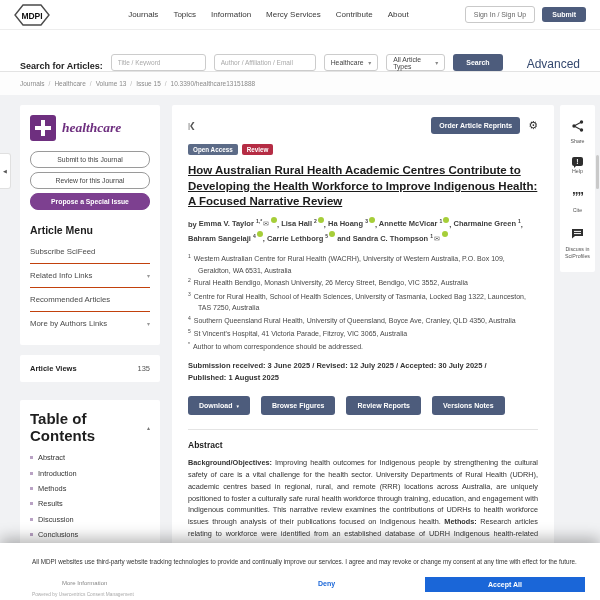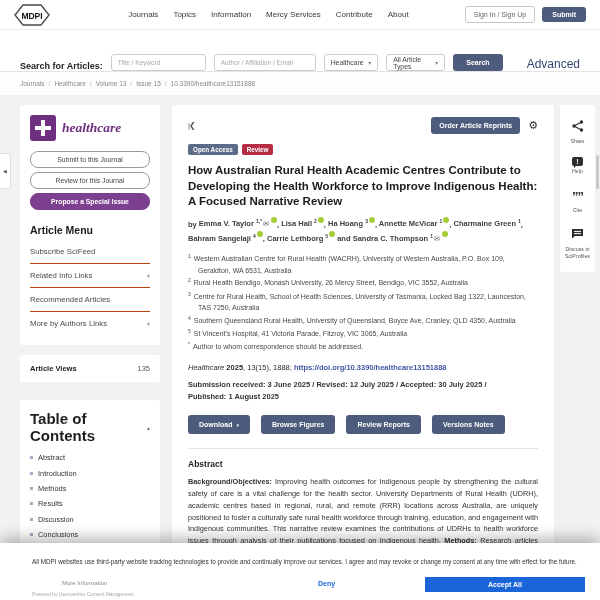--- a/index.html
+++ b/index.html
@@ -66,21 +66,21 @@
   .toc-bullet { width:3px; height:3px; background:#b9a2c4; margin-top:3px; flex:none; }
 
   
   .article-card { position:absolute; left:172px; top:10px; width:382px; min-height:520px; background:#fff; border-radius:2px; padding:12px 16px; }
   .card-toprow { display:flex; justify-content:space-between; align-items:center; }
   .collapse-icon { font-size:8px; color:#555; cursor:pointer; letter-spacing:-1px; }
   .toprow-right { display:flex; align-items:center; gap:8px; }
   .gear { font-size:11px; color:#2e2e2e; cursor:pointer; line-height:1; }
   .badges { margin-top:10px; display:flex; gap:4px; }
   .badge { font-size:6.3px; font-weight:bold; color:#fff; padding:2px 5px; border-radius:2px; }
-  .title { font-size:11.5px; font-weight:bold; color:#1c1c1c; line-height:1.36; margin:8px 0 7px; }
+  .title { font-size:11.5px; font-weight:bold; color:#1c1c1c; line-height:1.36; margin:8px 0 7px;text-decoration:underline; }
   .authors { font-size:7.5px; font-weight:bold; color:#3c3c3c; line-height:1.7; }
   .authors sup { font-size:5px; }
   .mail-icon { font-size:7px; color:#555; margin:0 1px; }
   .orcid { display:inline-block; width:6px; height:6px; border-radius:50%; background:#a6ce39; vertical-align:super; margin-left:1px; }
   .affs { margin-top:8px; }
   .aff { font-size:7px; color:#484848; line-height:1.55; padding-left:10px; text-indent:-10px; margin-bottom:1px; }
   .aff sup { font-size:5px; margin-right:3px; }
   .citation { margin-top:10px; font-size:7.5px; color:#2a2a2a; }
   .citation .ital { font-style:italic; }
   .citation .bold { font-weight:bold; }
@@ -274,23 +274,20 @@
       <div class="title">How Australian Rural Health Academic Centres Contribute to Developing the Health Workforce to Improve Indigenous Health: A Focused Narrative Review</div>
       <div class="authors" id="authors">by <span>Emma V. Taylor <sup>1,*</sup></span><span class="mail-icon">✉</span><span class="orcid"></span>, <span>Lisa Hall <sup>2</sup></span><span class="orcid"></span>, <span>Ha Hoang <sup>3</sup></span><span class="orcid"></span>, <span>Annette McVicar <sup>1</sup></span><span class="orcid"></span>, <span>Charmaine Green <sup>1</sup></span>, <span>Bahram Sangelaji <sup>4</sup></span><span class="orcid"></span>, <span>Carrie Lethborg <sup>5</sup></span><span class="orcid"></span> and <span>Sandra C. Thompson <sup>1</sup></span><span class="mail-icon">✉</span><span class="orcid"></span></div>
       <div class="affs" id="affs">
           <div class="aff"><sup>1</sup>Western Australian Centre for Rural Health (WACRH), University of Western Australia, P.O. Box 109, Geraldton, WA 6531, Australia</div>
           <div class="aff"><sup>2</sup>Rural Health Bendigo, Monash University, 26 Mercy Street, Bendigo, VIC 3552, Australia</div>
           <div class="aff"><sup>3</sup>Centre for Rural Health, School of Health Sciences, University of Tasmania, Locked Bag 1322, Launceston, TAS 7250, Australia</div>
           <div class="aff"><sup>4</sup>Southern Queensland Rural Health, University of Queensland, Boyce Ave, Cranley, QLD 4350, Australia</div>
           <div class="aff"><sup>5</sup>St Vincent's Hospital, 41 Victoria Parade, Fitzroy, VIC 3065, Australia</div>
           <div class="aff"><sup>*</sup>Author to whom correspondence should be addressed.</div>
         </div>
-      <div class="citation">
-        <span class="ital">Healthcare</span><span class="bold"> 2025</span><span>, 13(15), 1888; </span><span class="doi-link">https://doi.org/10.3390/healthcare13151888</span>
-      </div>
       <div class="dates">Submission received: 3 June 2025 / Revised: 12 July 2025 / Accepted: 30 July 2025 / Published: 1 August 2025</div>
       <div class="action-row" id="actions">
           <button class="action-btn">
             <span>Download</span>
             <span class="dd">▾</span>
           </button>
           <button class="action-btn">
             <span>Browse Figures</span>
           </button>
           <button class="action-btn">

